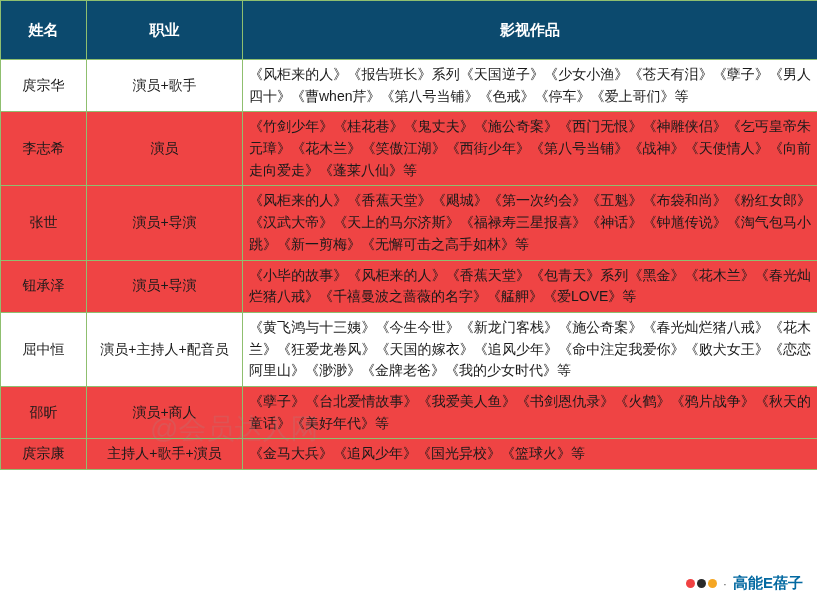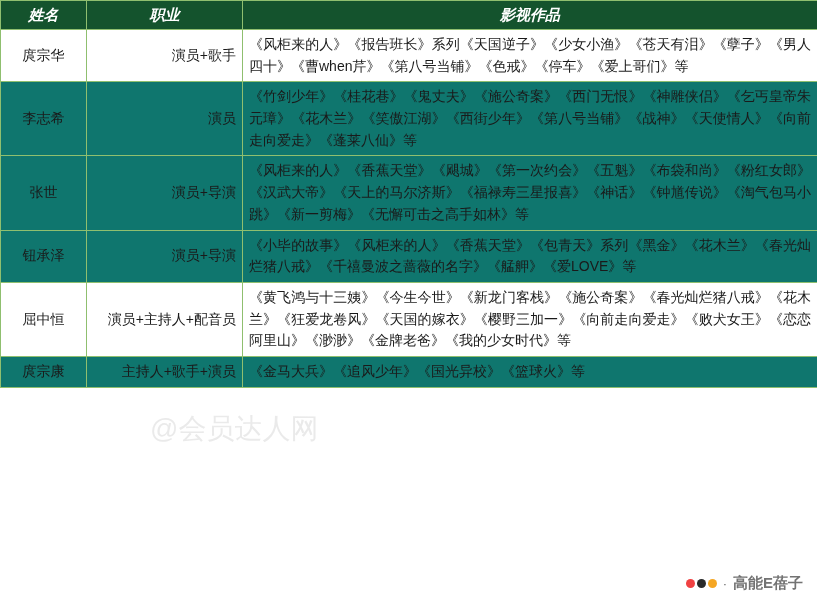--- a/index.html
+++ b/index.html
@@ -22,50 +22,49 @@
   table.data-table th,
   table.data-table td {
     border: 1px solid #8fbf6f;
     vertical-align: middle;
     padding: 4px 6px;
     font-size: 14px;
     color: #1a1a1a;
     line-height: 1.55;
   }
   table.data-table th {
-    background: #14532d;
+    background: #0c4a6e;
     color: #ffffff;
     font-weight: bold;
     font-size: 15px;
     text-align: center;
     height: 28px;
-    padding: 0 4px;
-    font-style: italic;
+    padding: 15px 4px;
   }
   col.col-name { width: 86px; }
   col.col-job { width: 156px; }
   col.col-works { width: 575px; }
 
   td.cell-name {
     text-align: center;
     font-size: 15px;
     white-space: nowrap;
   }
   td.cell-job {
-    text-align: right;
+    text-align: center;
     font-size: 14px;
     white-space: nowrap;
   }
   td.cell-works {
     text-align: justify;
     text-justify: inter-ideograph;
     font-size: 14px;
   }
   tr.row-odd td { background: #ffffff; }
-  tr.row-even td { background: #0f766e; }
+  tr.row-even td { background: #ef4444; }
 
   .watermark {
     position: absolute;
     left: 150px;
     top: 410px;
     font-size: 28px;
     color: rgba(150,150,150,0.20);
     font-family: "Liberation Sans", sans-serif;
     pointer-events: none;
     white-space: nowrap;
@@ -90,21 +89,21 @@
     display: inline-block;
     width: 9px;
     height: 9px;
     border-radius: 50%;
   }
   .brand-badge .logo-dots i.d1 { background: #f04142; }
   .brand-badge .logo-dots i.d2 { background: #2a2a2a; }
   .brand-badge .logo-dots i.d3 { background: #f5a623; }
   .brand-badge .brand-text {
     font-size: 15px;
-    color: #737373;
+    color: #0369a1;
     font-weight: bold;
     white-space: nowrap;
   }
   .brand-badge .brand-sep {
     font-size: 13px;
     color: #666;
   }
 </style>
 </head>
 <body>
@@ -139,21 +138,26 @@
       <td class="cell-works">《风柜来的人》《香蕉天堂》《飓城》《第一次约会》《五魁》《布袋和尚》《粉红女郎》《汉武大帝》《天上的马尔济斯》《福禄寿三星报喜》《神话》《钟馗传说》《淘气包马小跳》《新一剪梅》《无懈可击之高手如林》等</td>
     </tr>
     <tr class="row-even">
       <td class="cell-name">钮承泽</td>
       <td class="cell-job">演员+导演</td>
       <td class="cell-works">《小毕的故事》《风柜来的人》《香蕉天堂》《包青天》系列《黑金》《花木兰》《春光灿烂猪八戒》《千禧曼波之蔷薇的名字》《艋舺》《爱LOVE》等</td>
     </tr>
     <tr class="row-odd">
       <td class="cell-name">屈中恒</td>
       <td class="cell-job">演员+主持人+配音员</td>
-      <td class="cell-works">《黄飞鸿与十三姨》《今生今世》《新龙门客栈》《施公奇案》《春光灿烂猪八戒》《花木兰》《狂爱龙卷风》《天国的嫁衣》《樱野三加一》《向前走向爱走》《败犬女王》《恋恋阿里山》《渺渺》《金牌老爸》《我的少女时代》等</td>
+      <td class="cell-works">《黄飞鸿与十三姨》《今生今世》《新龙门客栈》《施公奇案》《春光灿烂猪八戒》《花木兰》《狂爱龙卷风》《天国的嫁衣》《追风少年》《命中注定我爱你》《败犬女王》《恋恋阿里山》《渺渺》《金牌老爸》《我的少女时代》等</td>
+    </tr>
+    <tr class="row-even">
+      <td class="cell-name">邵昕</td>
+      <td class="cell-job">演员+商人</td>
+      <td class="cell-works">《孽子》《台北爱情故事》《我爱美人鱼》《书剑恩仇录》《火鹤》《鸦片战争》《秋天的童话》《美好年代》等</td>
     </tr>
     <tr class="row-even">
       <td class="cell-name">庹宗康</td>
       <td class="cell-job">主持人+歌手+演员</td>
       <td class="cell-works">《金马大兵》《追风少年》《国光异校》《篮球火》等</td>
     </tr>
   </tbody>
 </table>
 
 <div class="watermark">@会员达人网</div>

